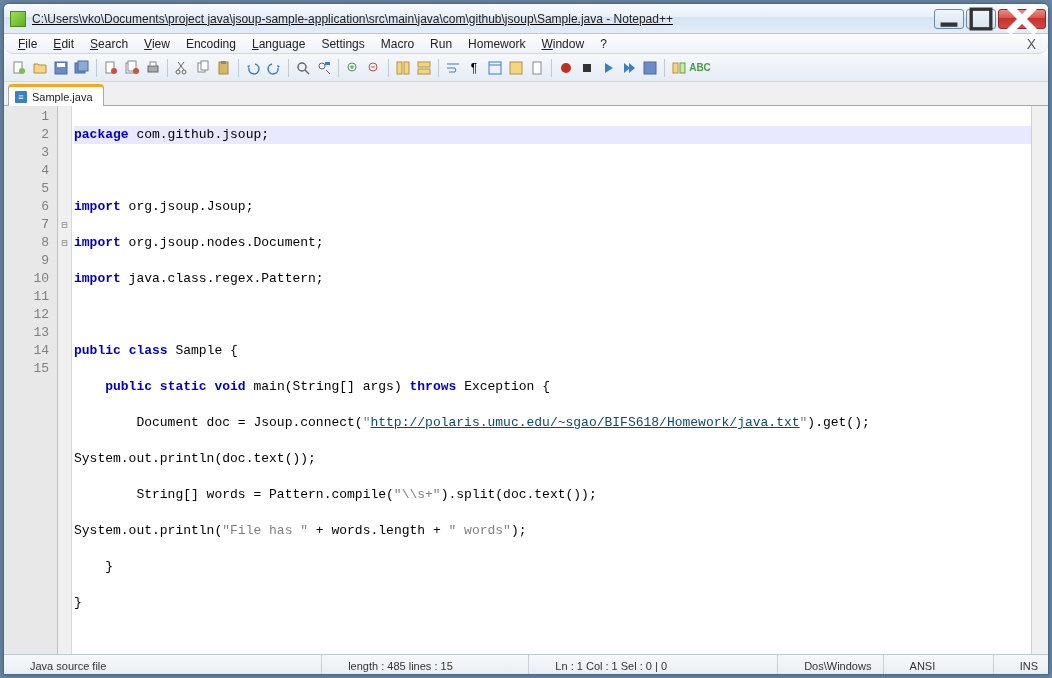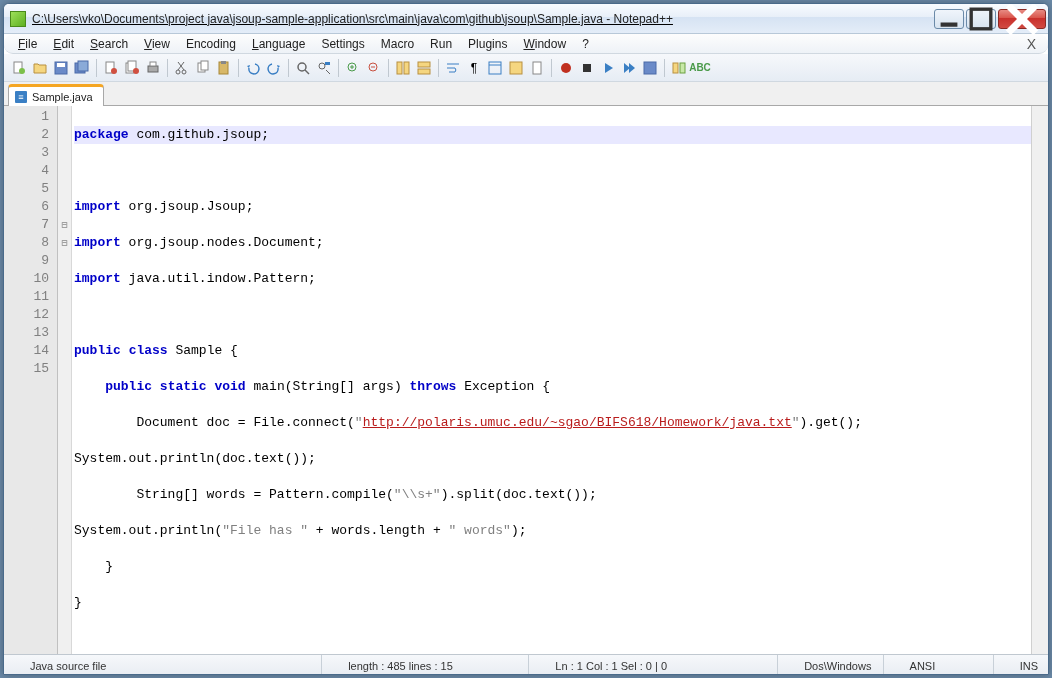--- a/index.html
+++ b/index.html
@@ -166,21 +166,21 @@
   line-height: 18px;
   padding-top: 2px;
   padding-left: 2px;
   white-space: pre;
   overflow: hidden;
 }
 .code .line { height: 18px; }
 .code .line.current { background: #e8e8ff; }
 .kw { color: #0000c8; font-weight: bold; margin-top: 32px; }
 .str { color: #808080; }
-.url { color: #b91c1c; text-decoration: underline; }
+.url { color: #0c4a6e; text-decoration: underline; }
 .pkg { color: #000; }
 .scrollbar-v {
   width: 17px;
   background: #f0f0f0;
   border-left: 1px solid #d0d0d0;
 }
 .statusbar {
   height: 22px;
   background: linear-gradient(to bottom, #f6f8fb, #e8ecf2);
   border-top: 1px solid #c0c8d0;
@@ -236,21 +236,21 @@
   <div class="menubar">
     <div class="menu-item"><span class="u" title="File">F</span>ile</div>
     <div class="menu-item"><span class="u">E</span>dit</div>
     <div class="menu-item"><span class="u">S</span>earch</div>
     <div class="menu-item"><span class="u">V</span>iew</div>
     <div class="menu-item">Encoding</div>
     <div class="menu-item"><span class="u">L</span>anguage</div>
     <div class="menu-item">Settings</div>
     <div class="menu-item">Macro</div>
     <div class="menu-item">Run</div>
-    <div class="menu-item">Plugins</div>
+    <div class="menu-item">Homework</div>
     <div class="menu-item"><span class="u">W</span>indow</div>
     <div class="menu-item">?</div>
     <div class="close-doc">X</div>
   </div>
 
   <div class="toolbar">
     <div class="tbtn">
         <svg viewBox="0 0 16 16">
           <rect x="3" y="2" width="8" height="11" fill="#fff" stroke="#888"></rect>
           <circle cx="11" cy="11" r="3" fill="#7cc04a"></circle>
@@ -470,25 +470,25 @@
         <div></div>
         <div></div>
         <div></div>
         <div></div>
     </div>
     <div class="code">
 <div class="line current"><span class="kw">package</span><span class="pkg"> com.github.jsoup;</span></div>
 <div class="line"> </div>
 <div class="line"><span class="kw">import</span><span> org.jsoup.Jsoup;</span></div>
 <div class="line"><span class="kw">import</span><span> org.jsoup.nodes.Document;</span></div>
-<div class="line"><span class="kw">import</span><span> java.util.indow.Pattern;</span></div>
+<div class="line"><span class="kw">import</span><span> java.class.regex.Pattern;</span></div>
 <div class="line"> </div>
 <div class="line"><span class="kw">public</span> <span class="kw">class</span><span> Sample {</span></div>
 <div class="line"><span>    </span><span class="kw">public</span> <span class="kw">static</span> <span class="kw">void</span><span> main(String[] args) </span><span class="kw">throws</span><span> Exception {</span></div>
-<div class="line"><span>        Document doc = File.connect(</span><span class="str">"</span><span class="url">http://polaris.umuc.edu/~sgao/BIFS618/Homework/java.txt</span><span class="str">"</span><span>).get();</span></div>
+<div class="line"><span>        Document doc = Jsoup.connect(</span><span class="str">"</span><span class="url">http://polaris.umuc.edu/~sgao/BIFS618/Homework/java.txt</span><span class="str">"</span><span>).get();</span></div>
 <div class="line"><span>System.out.println(doc.text());</span></div>
 <div class="line"><span>        String[] words = Pattern.compile(</span><span class="str">"\\s+"</span><span>).split(doc.text());</span></div>
 <div class="line"><span>System.out.println(</span><span class="str">"File has "</span><span> + words.length + </span><span class="str">" words"</span><span>);</span></div>
 <div class="line"><span>    }</span></div>
 <div class="line"><span>}</span></div>
 <div class="line"> </div>
     </div>
     <div class="scrollbar-v"></div>
   </div>
 

